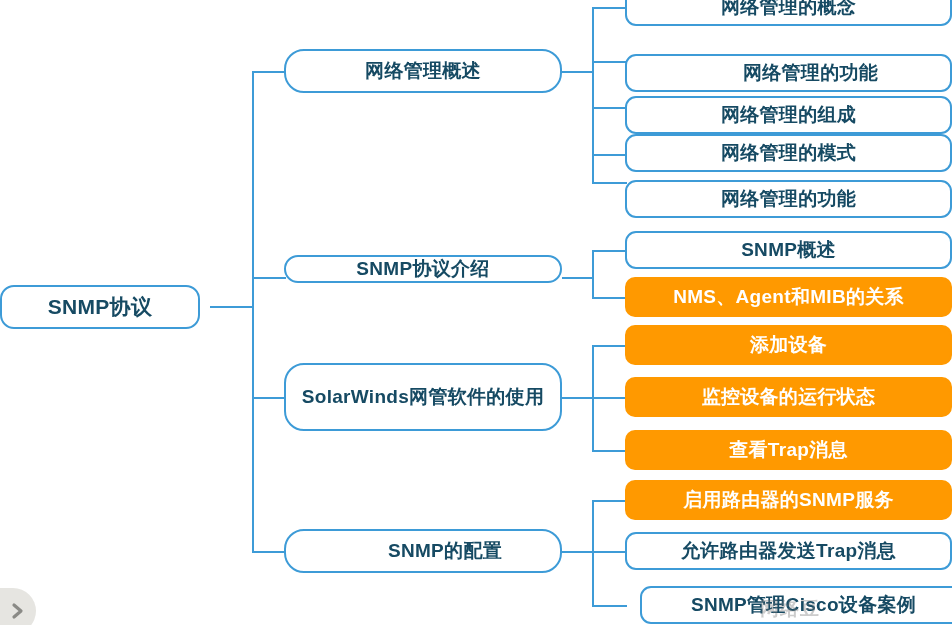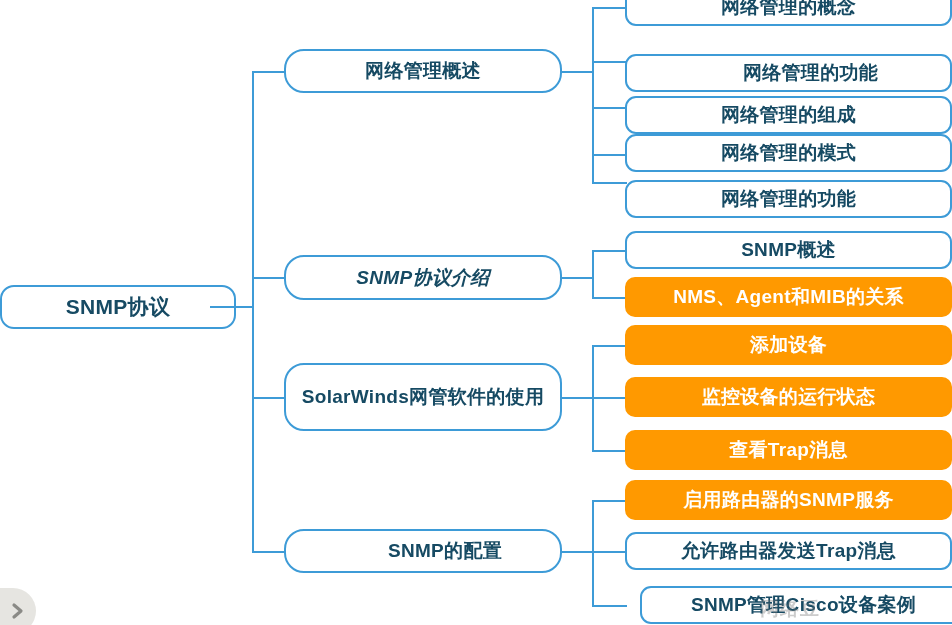--- a/index.html
+++ b/index.html
@@ -36,21 +36,21 @@
     color:#164a63;
   }
   .node.hl{
     background:#ff9900;
     border:2px solid #ff9900;
     color:#ffffff;
     border-radius:10px;
   }
 
   .root{
-    left:0px;top:285px;width:236px;height:44px;
+    left:0px;top:285px;width:200px;height:44px;
     font-size:21px;
     border-radius:14px;
   }
   .lvl2{
     left:284px;width:278px;
     font-size:19px;
     border-radius:20px;
   }
   .lvl3{
     left:625px;width:327px;height:38px;
@@ -115,21 +115,21 @@
     <span>网络管理的组成</span>
   </div>
   <div class="node plain lvl3" style="top:134px;">
     <span>网络管理的模式</span>
   </div>
   <div class="node plain lvl3" style="top:180px;">
     <span>网络管理的功能</span>
   </div>
 
   <div class="ln h" style="left:252px;top:277px;width:34px;"></div>
-  <div class="node plain lvl2" style="top:255px;height:45px;font-style:italic;">
+  <div class="node plain lvl2" style="top:255px;height:28px;">
     <span>SNMP协议介绍</span>
   </div>
   <div class="ln h" style="left:562px;top:277px;width:32px;"></div>
   <div class="ln v" style="left:592px;top:250px;height:48px;"></div>
   <div class="ln h" style="left:592px;top:250px;width:35px;"></div>
   <div class="ln h" style="left:592px;top:297px;width:35px;"></div>
 
   <div class="node plain lvl3" style="top:231px;">
     <span>SNMP概述</span>
   </div>

